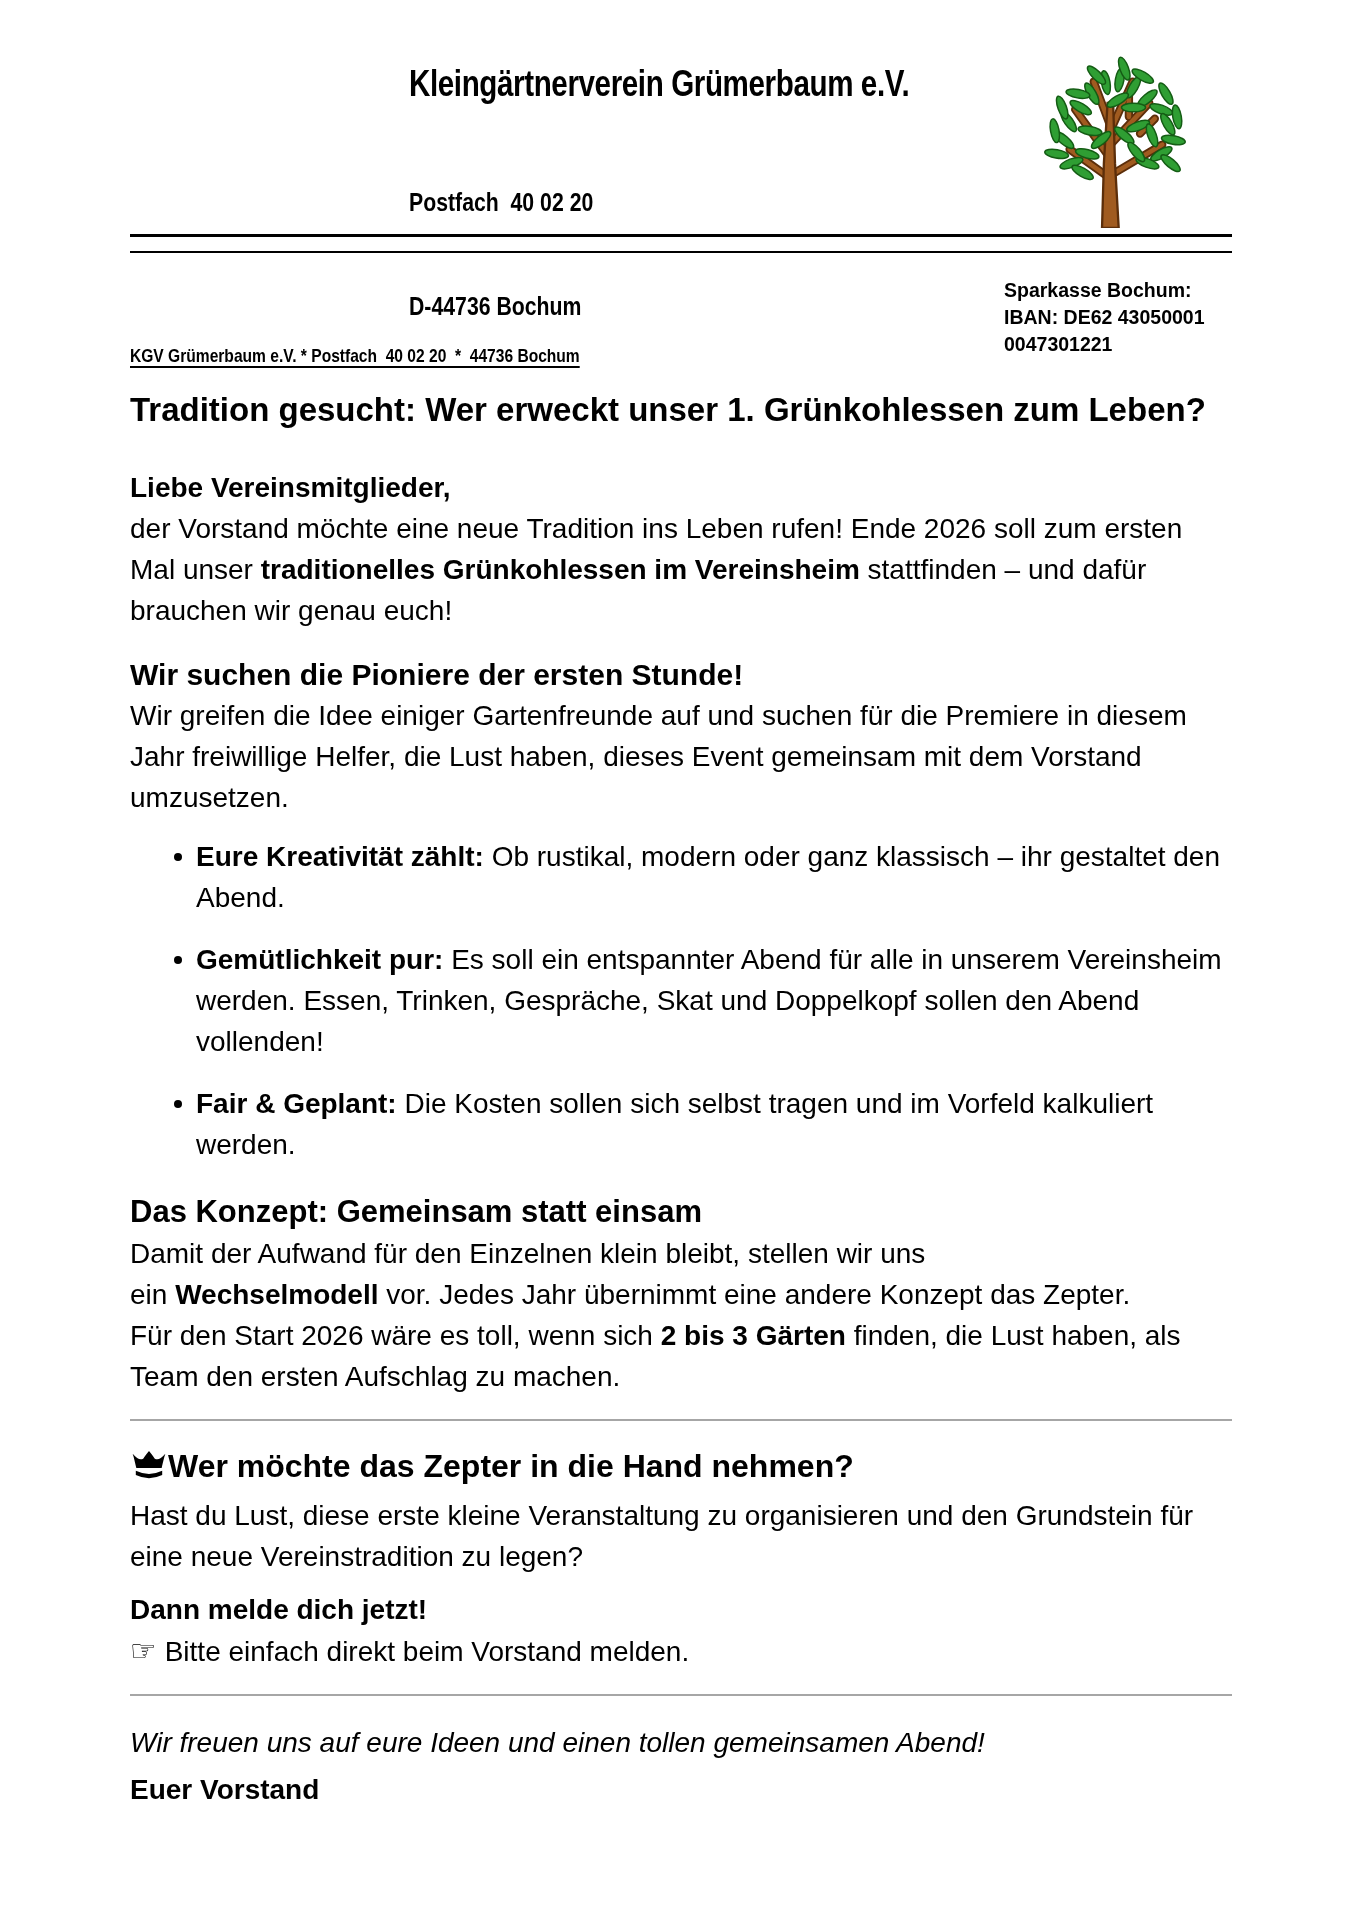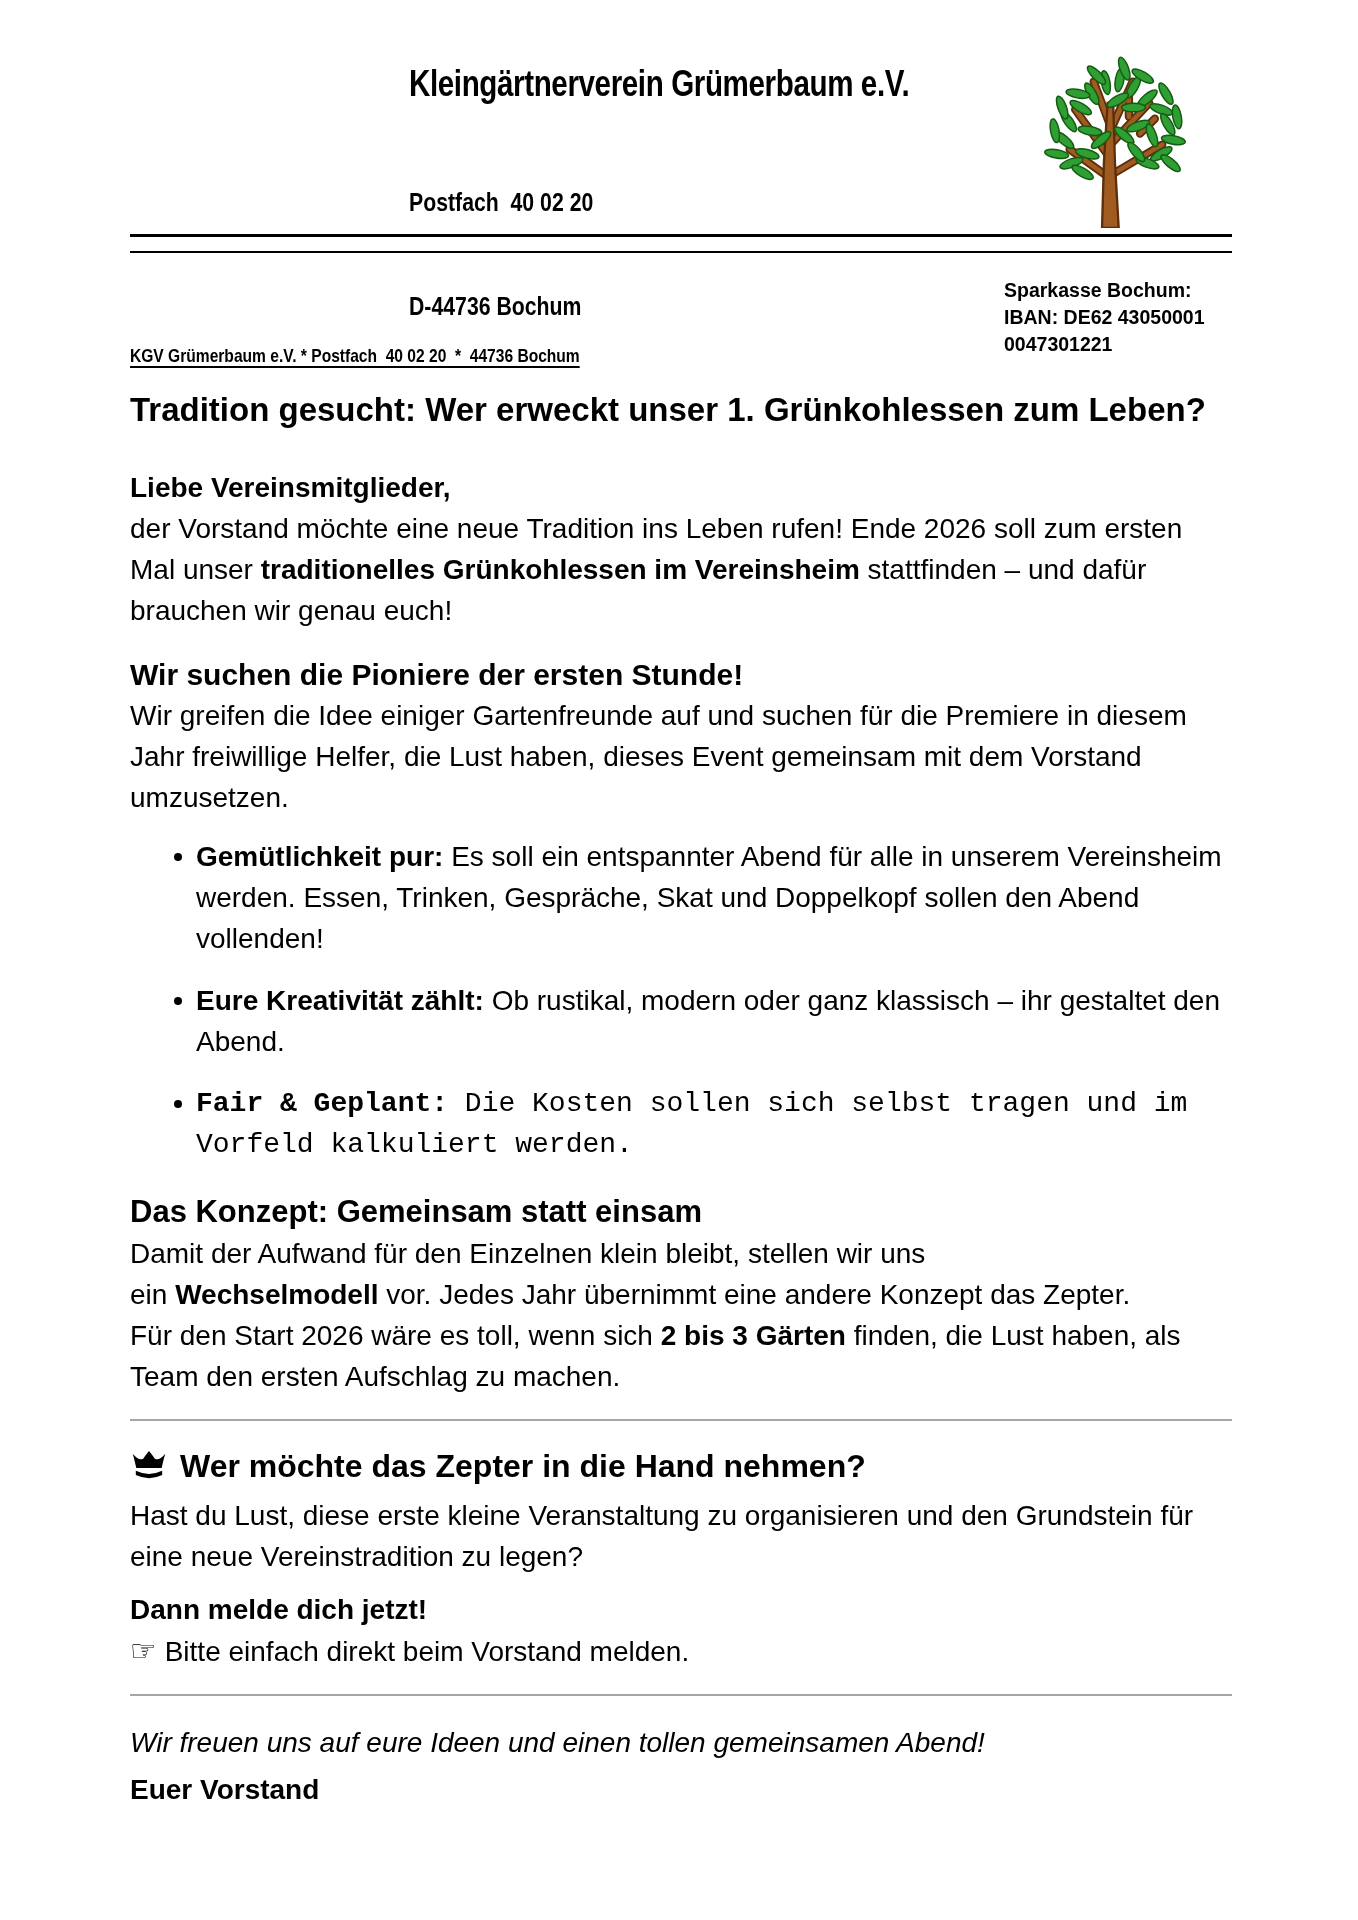--- a/index.html
+++ b/index.html
@@ -36,27 +36,27 @@
   
   .title { font-size:33px; font-weight:bold; line-height:54px; margin-top:14px; }
   .salutation { font-size:28px; font-weight:bold; margin-top:30px; line-height:41px; }
   p.body { font-size:28px; line-height:41px; margin-top:0; }
   .gap-top { margin-top:38px; }
   h2.sec { font-size:30px; font-weight:bold; line-height:40px; margin-top:24px; }
   h2.sec2 { font-size:31px; font-weight:bold; line-height:42px; margin-top:26px; }
   b.inline { font-weight:bold; }
   ul.blist { margin:18px 0 0 0; padding-left:66px; list-style:none; }
   ul.blist li { font-size:28px; line-height:41px; position:relative; margin-bottom:21px; }
-  ul.blist li:last-child { margin-bottom:1px;font-family:Liberation Mono, monospace; }
+  ul.blist li:last-child { margin-bottom:1px; }
   ul.blist li::before {
     content:""; position:absolute; left:-22px; top:17px;
     width:8px; height:8px; border-radius:50%; background:#000;
   }
   .divider { height:2px; background:#a6a6a6; margin-top:22px; }
-  .crown-heading { display:flex; align-items:center; gap:12px; font-size:32px; font-weight:bold; line-height:46px; margin-top:22px; }
+  .crown-heading { display:flex; align-items:center; font-size:32px; font-weight:bold; line-height:46px; margin-top:22px; }
   .cta { font-size:28px; font-weight:bold; line-height:41px; margin-top:12px; }
   .note { font-size:28px; line-height:41px; }
   .hand { font-family:"DejaVu Sans", sans-serif; font-size:30px; }
   .farewell { font-size:28px; font-style:italic; line-height:41px; margin-top:26px; }
   .signature { font-size:28px; font-weight:bold; line-height:41px; margin-top:6px; }
 </style>
 </head>
 <body>
 
 <div class="page">
@@ -150,22 +150,22 @@
   <h1 class="title">Tradition gesucht: Wer erweckt unser 1. Grünkohlessen zum Leben?</h1>
 
   <div class="salutation">Liebe Vereinsmitglieder,</div>
 
   <p class="body gap-top"><span>der Vorstand möchte eine neue Tradition ins Leben rufen! Ende 2026 soll zum ersten Mal unser </span><b class="inline">traditionelles Grünkohlessen im Vereinsheim</b><span> stattfinden – und dafür brauchen wir genau euch!</span></p>
 
   <h2 class="sec">Wir suchen die Pioniere der ersten Stunde!</h2>
   <p class="body">Wir greifen die Idee einiger Gartenfreunde auf und suchen für die Premiere in diesem Jahr freiwillige Helfer, die Lust haben, dieses Event gemeinsam mit dem Vorstand umzusetzen.</p>
 
   <ul class="blist">
+    <li><b class="inline">Eure Kreativität zählt:</b><span> Ob rustikal, modern oder ganz klassisch – ihr gestaltet den Abend.</span></li>
     <li><b class="inline">Gemütlichkeit pur:</b><span> Es soll ein entspannter Abend für alle in unserem Vereinsheim werden. Essen, Trinken, Gespräche, Skat und Doppelkopf sollen den Abend vollenden!</span></li>
-    <li><b class="inline">Eure Kreativität zählt:</b><span> Ob rustikal, modern oder ganz klassisch – ihr gestaltet den Abend.</span></li>
     <li><b class="inline">Fair &amp; Geplant:</b><span> Die Kosten sollen sich selbst tragen und im Vorfeld kalkuliert werden.</span></li>
   </ul>
 
   <h2 class="sec2">Das Konzept: Gemeinsam statt einsam</h2>
   <p class="body"><span>Damit der Aufwand für den Einzelnen klein bleibt, stellen wir uns</span><br><span>ein </span><b class="inline">Wechselmodell</b><span> vor. Jedes Jahr übernimmt eine andere Konzept das Zepter.</span><br><span>Für den Start 2026 wäre es toll, wenn sich </span><b class="inline">2 bis 3 Gärten</b><span> finden, die Lust haben, als Team den ersten Aufschlag zu machen.</span></p>
 
   <div class="divider"></div>
 
   <div class="crown-heading">
     <span style="display:inline-flex;">

